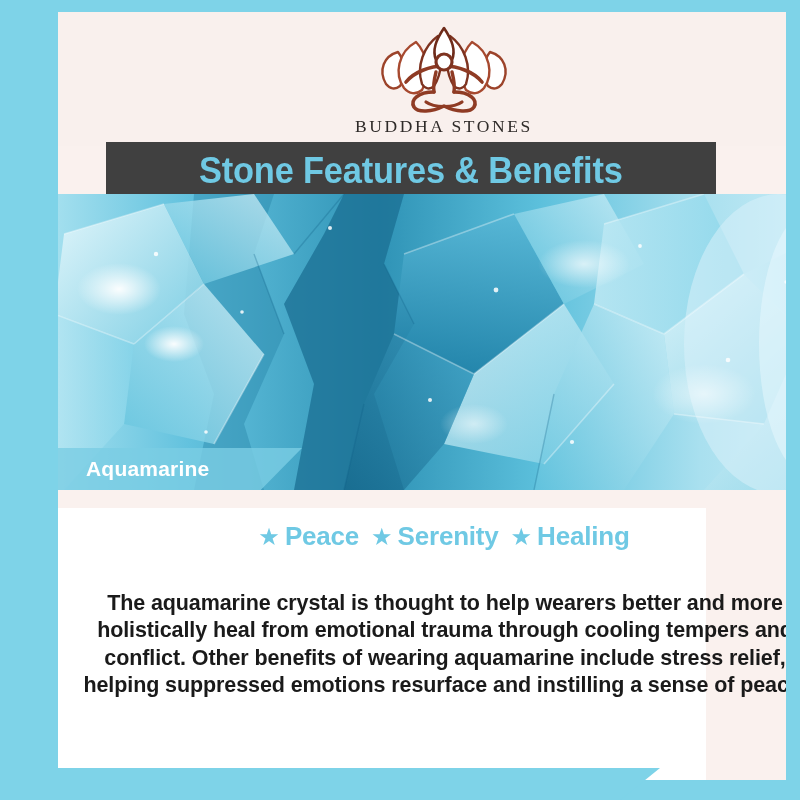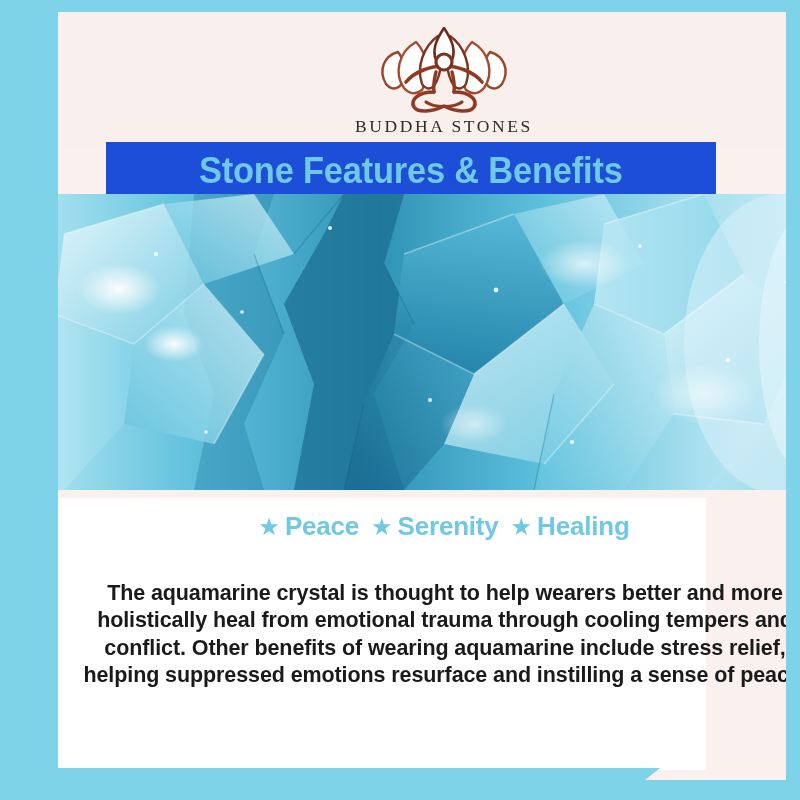--- a/index.html
+++ b/index.html
@@ -65,21 +65,21 @@
     text-align: center;
   }
 
   
   #title-banner {
     position: absolute;
     left: 48px;
     top: 130px;
     width: 610px;
     height: 56px;
-    background: #1d4ed8;
+    background: #404040;
     display: flex;
     align-items: center;
     justify-content: center;
   }
   #headline {
     font-family: "Liberation Sans Narrow", "Liberation Sans", sans-serif;
     font-weight: bold;
     font-size: 37px;
     line-height: 1;
     letter-spacing: -0.2px;
@@ -124,21 +124,21 @@
     font-size: 21px;
     color: #ffffff;
     letter-spacing: 0.2px;
     white-space: nowrap;
   }
 
   
   #content {
     position: absolute;
     left: 0;
-    top: 486px;
+    top: 496px;
     width: 648px;
     height: 272px;
     background: #ffffff;
   }
 
   #keywords {
     position: absolute;
     left: 0;
     top: 13px;
     width: 772px;
@@ -348,20 +348,23 @@
           <circle cx="452" cy="96" r="2.4"></circle>
           <circle cx="596" cy="52" r="1.9"></circle>
           <circle cx="684" cy="166" r="2.3"></circle>
           <circle cx="742" cy="88" r="1.7"></circle>
           <circle cx="386" cy="206" r="2"></circle>
           <circle cx="162" cy="238" r="1.8"></circle>
           <circle cx="528" cy="248" r="2.1"></circle>
         </g>
       </svg>
 
+      <div id="name-plate">
+        <span id="stone-name">Aquamarine</span>
+      </div>
     </div>
 
     <div id="content">
 
       <div id="keywords">
         <span class="kw-star">★</span><span class="kw">Peace</span><span class="kw-star">★</span><span class="kw">Serenity</span><span class="kw-star">★</span><span class="kw">Healing</span>
       </div>
 
       <p id="body-copy">The aquamarine crystal is thought to help wearers better and more holistically heal from emotional trauma through cooling tempers and conflict. Other benefits of wearing aquamarine include stress relief, helping suppressed emotions resurface and instilling a sense of peace.</p>
     </div>

